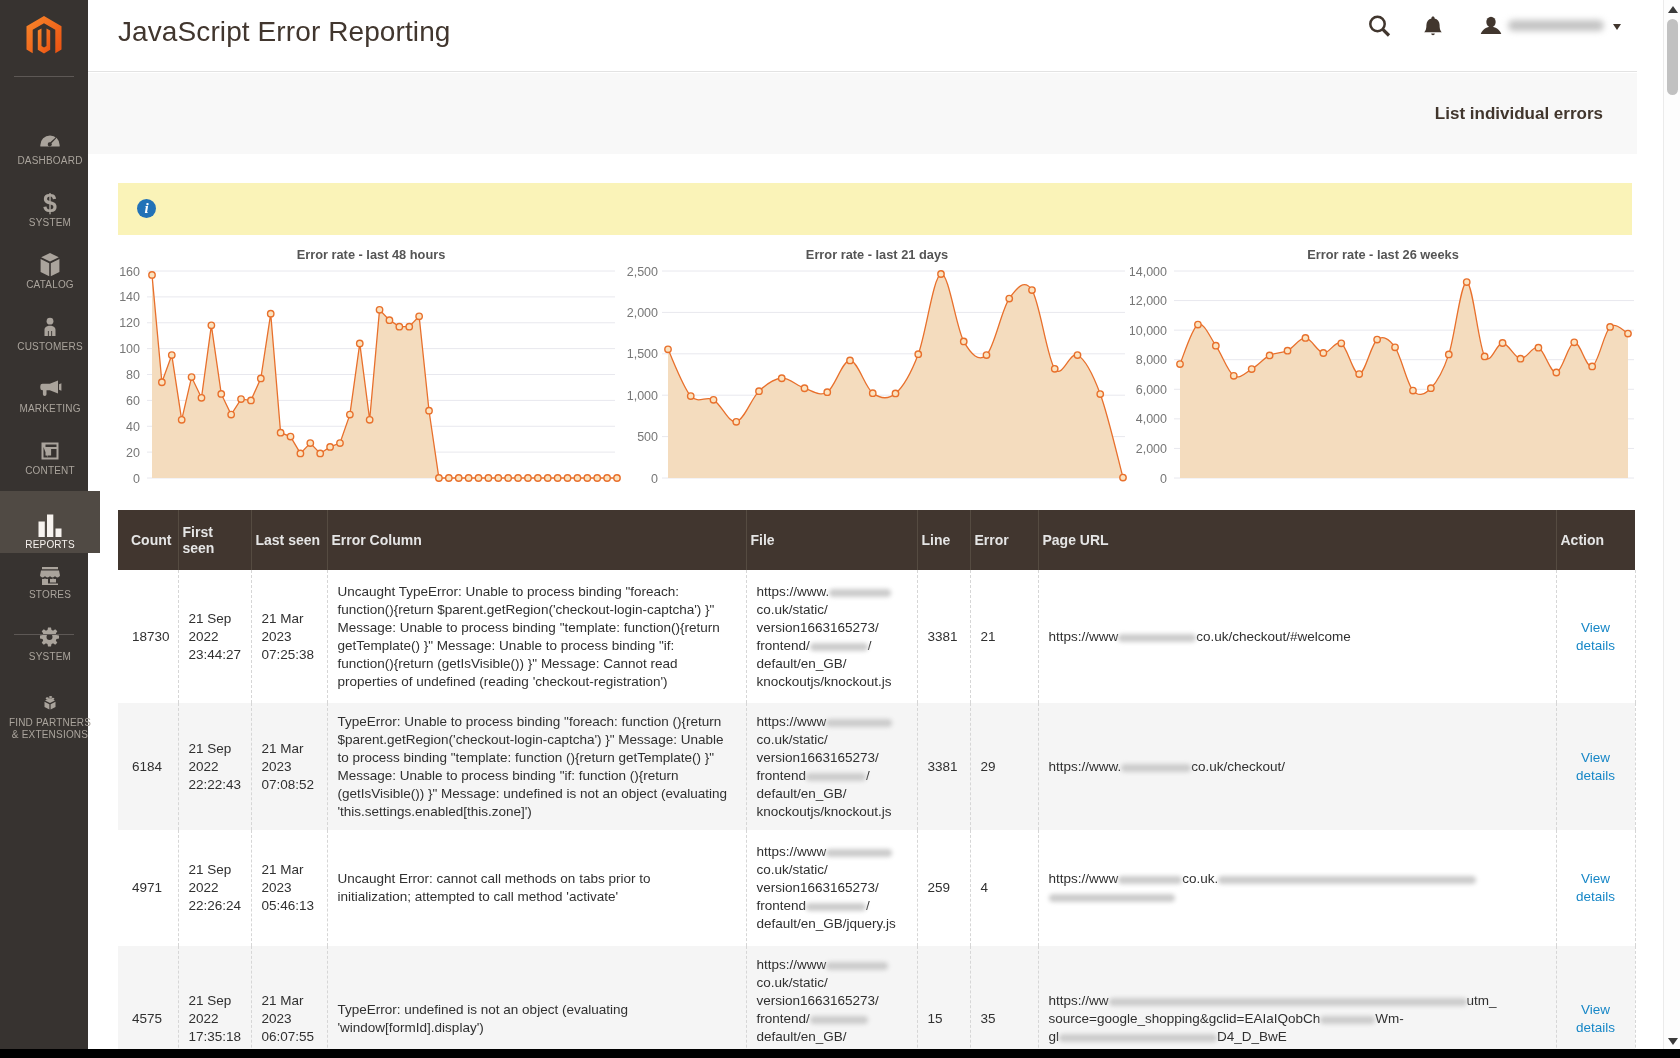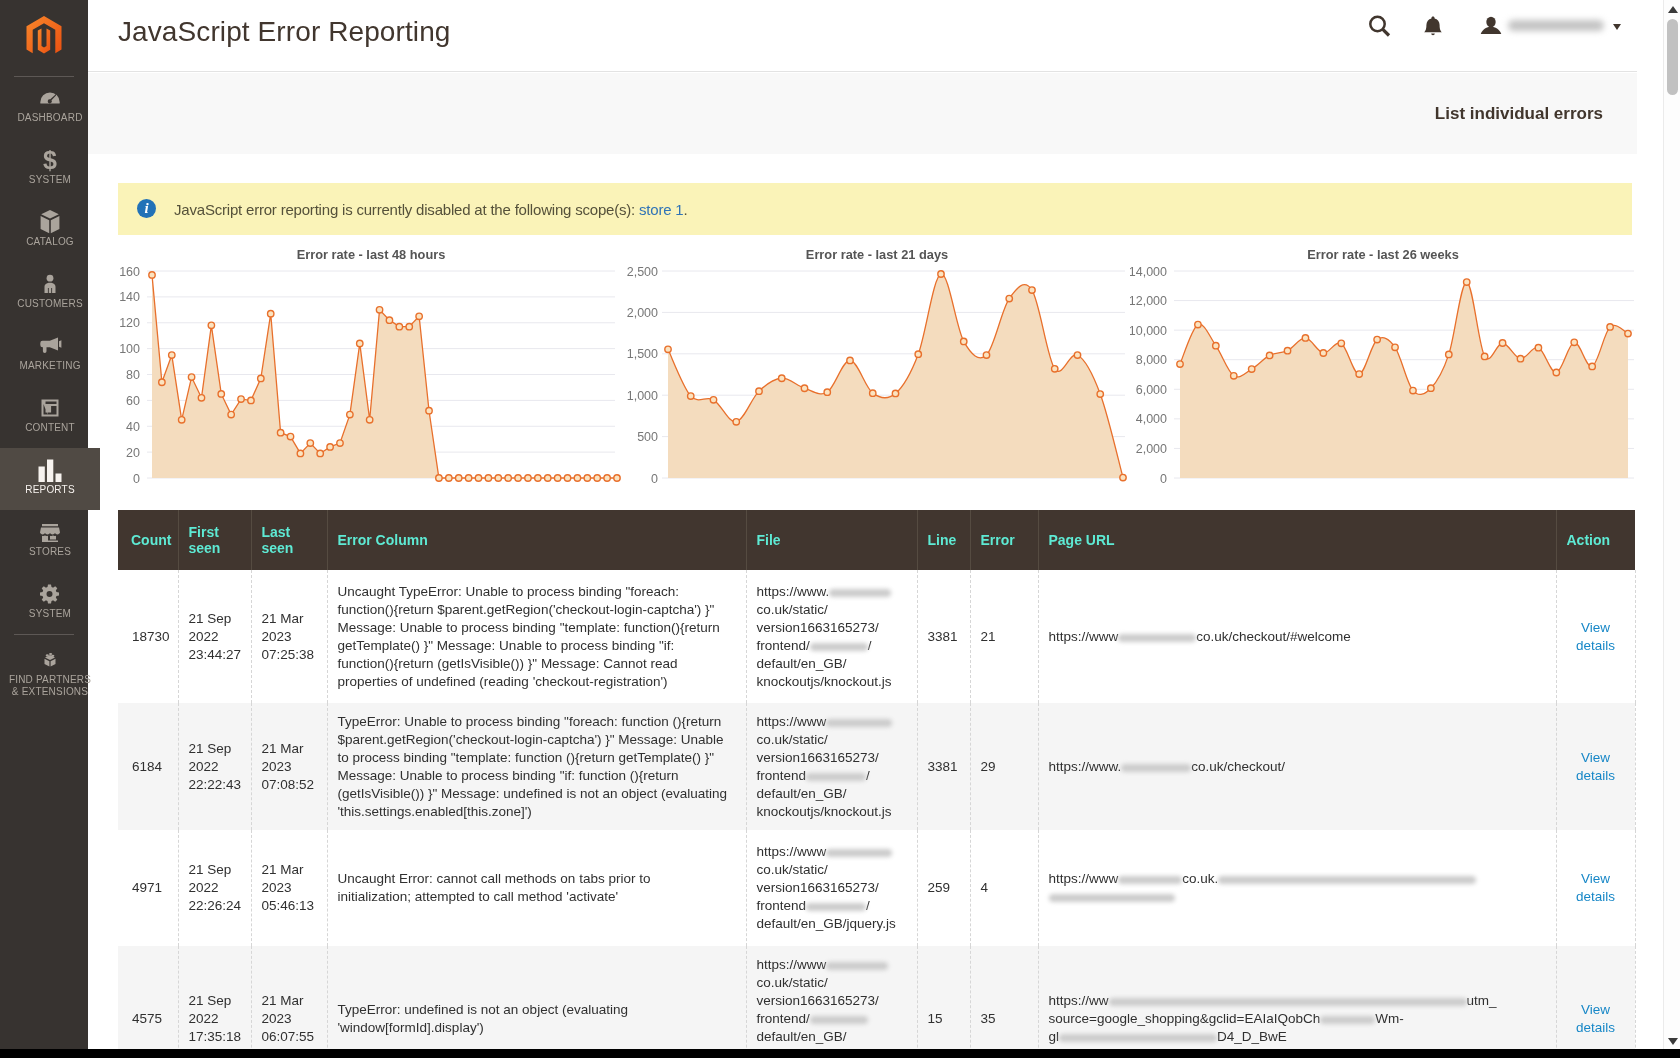--- a/index.html
+++ b/index.html
@@ -5,21 +5,21 @@
 * { margin:0; padding:0; box-sizing:border-box; }
 html,body { width:1680px; height:1058px; overflow:hidden; }
 body { font-family:"Liberation Sans", sans-serif; background:#fff; }
 #page { position:relative; width:1680px; height:1058px; overflow:hidden; background:#fff; }
 
 
 #menu { position:absolute; left:0; top:0; width:88px; height:1049px; background:#373330; }
 #menu .logo { position:absolute; left:26px; top:16px; width:36px; height:42px; }
 #menu .sep1 { position:absolute; left:14px; right:14px; top:76px; border-top:1px solid #5d5855; }
 #menu .sep2 { position:absolute; left:14px; right:14px; top:634px; border-top:1px solid #5d5855; }
-.mitem { position:absolute; left:0; width:100px; text-align:center; color:#aaa49c; }
+.mitem { position:absolute; left:0; width:100px; text-align:center; color:#aaa49c;margin-top:43px; }
 .mitem svg { display:block; margin:0 auto 2px; }
 .mitem .lbl { font-size:10px; line-height:12px; letter-spacing:0.2px; }
 .mitem.active { background:#504a44; color:#f7f3ef; }
 
 
 #hdr { position:absolute; left:88px; top:0; width:1549px; height:72px; background:#fff; border-bottom:1px solid #e3e3e3; }
 #hdr h1 { position:absolute; left:30px; top:16px; font-size:28px; font-weight:400; color:#41362e; letter-spacing:0.1px; }
 .hicon { position:absolute; top:15px; }
 #blurname { position:absolute; left:1420px; top:20px; width:96px; height:11px; background:#c4c4c4; border-radius:6px; filter:blur(3px); }
 #caret { position:absolute; left:1525px; top:24px; width:0; height:0; border-left:4.5px solid transparent; border-right:4.5px solid transparent; border-top:6px solid #41362e; }
@@ -32,21 +32,21 @@
 #banner { position:absolute; left:118px; top:183px; width:1514px; height:52px; background:#faf3b8; }
 #banner .ic { position:absolute; left:19px; top:16px; width:19px; height:19px; border-radius:50%; background:#2272b7; color:#fff; text-align:center; font-family:"Liberation Serif",serif; font-style:italic; font-weight:bold; font-size:15px; line-height:19px; }
 #banner .txt { position:absolute; left:56px; top:18px; font-size:15px; letter-spacing:-0.2px; color:#55513a; }
 #banner a { color:#2f73b6; text-decoration:none; }
 
 
 .chart { position:absolute; top:240px; height:252px; }
 
 
 #grid { position:absolute; left:118px; top:510px; width:1517px; border-collapse:collapse; table-layout:fixed; font-size:13.5px; color:#303030; }
-#grid th { background:#41362f; color:#5eead4; font-weight:bold; font-size:14px; text-align:left; vertical-align:middle; padding:6px 10px; height:60px; border-left:1px solid #554b41; }
+#grid th { background:#41362f; color:#e5e5e5; font-weight:bold; font-size:14px; text-align:left; vertical-align:middle; padding:6px 4px; height:60px; border-left:1px solid #554b41; }
 #grid th:first-child { border-left:none; padding-left:13px; }
 #grid td { vertical-align:middle; padding:10px 10px; border-left:1px dashed #d6d6d6; line-height:18px;margin-top:44px; }
 #grid td:first-child { border-left:none; padding-left:14px; padding-right:2px; }
 #grid tr.even td { background:#f5f5f5; }
 #grid tr.r2 td { padding-top:8px; padding-bottom:8px; }
 #grid a { color:#1787c7; text-decoration:none; }
 #grid td.act { text-align:center; border-right:1px dashed #d6d6d6; }
 .blur { display:inline-block; vertical-align:-1px; background:#cccccc; border-radius:4px; height:8px; filter:blur(2px); }
 
 
@@ -103,21 +103,21 @@
           <path d="M20 3.5v13l-8.2-3.2H8.5v3.9a1.8 1.8 0 0 1-3.6 0v-3.9h-.4a2.2 2.2 0 0 1-2.2-2.2V8.9a2.2 2.2 0 0 1 2.2-2.2h7.3zM21 7.2l2.4-1v7.6L21 12.8z"></path>
         </svg>
         <div class="lbl">MARKETING</div>
       </div>
   <div class="mitem" style="top:386px;height:62px;padding-top:10px">
         <svg width="24" height="24" viewBox="0 0 24 24" fill="#aaa49c">
           <path d="M3.5 3.5h17v17h-17zm2 4.6v10.4h7.6v-2H7.5V10.1h2v8.3M7.5 5.5v2.6h11v-2.6zm5.6 4.6v8.3h5.4v-8.3z"></path>
         </svg>
         <div class="lbl">CONTENT</div>
       </div>
-  <div class="mitem active" style="top:448px;height:62px;padding-top:10px">
+  <div class="mitem active" style="top:448px;height:62px;padding-top:22px">
         <svg width="24" height="24" viewBox="0 0 24 24" fill="#f7f3ef">
           <rect x="0.5" y="8.5" width="6.3" height="15.5"></rect>
           <rect x="9" y="1.5" width="6.3" height="22.5"></rect>
           <rect x="17.5" y="15.5" width="6" height="8.5"></rect>
         </svg>
         <div class="lbl">REPORTS</div>
       </div>
   <div class="mitem" style="top:510px;height:62px;padding-top:10px">
         <svg width="24" height="24" viewBox="0 0 24 24" fill="#aaa49c">
           <path d="M4 4h16v2.2H4zm-1 3.4h18l1 5.2c-.4 1.1-1.3 1.8-2.6 1.8-1 0-2-.6-2.4-1.4-.4.8-1.4 1.4-2.5 1.4s-2.1-.6-2.5-1.4c-.4.8-1.4 1.4-2.5 1.4s-2.1-.6-2.5-1.4c-.4.8-1.4 1.4-2.4 1.4-1.3 0-2.2-.7-2.6-1.8zM4 15.7c.9.5 2.1.5 3-.1.9.6 2.1.6 3 .1v4.8h10V22H4zm8 0c.9.5 2.1.5 3-.1.9.6 2.1.6 3 .1v3.9h-6z"></path>
@@ -159,21 +159,20 @@
   <div id="blurname"></div>
   <div id="caret"></div>
 </div>
 
 <div id="actionsbar">
       <div class="txt">List individual errors</div>
     </div>
 
 <div id="banner">
   <div class="ic">i</div>
-  <div class="txt">JavaScript error reporting is currently disabled at the following scope(s): <a href="#">store 1</a>.</div>
 </div>
 
 <svg class="chart" style="left:118px;width:506px" width="506" height="252" viewBox="0 0 506 252">
       <text x="253" y="19" text-anchor="middle" font-size="12.8" font-weight="bold" fill="#555555" font-family="Liberation Sans, sans-serif">Error rate - last 48 hours</text>
       <line x1="29" y1="238" x2="497" y2="238" stroke="#e8e8ee" stroke-width="1"></line>
       <text x="22" y="242.5" text-anchor="end" font-size="12.5" fill="#777777" font-family="Liberation Sans, sans-serif">0</text>
       <line x1="29" y1="212.12" x2="497" y2="212.12" stroke="#e8e8ee" stroke-width="1"></line>
       <text x="22" y="216.62" text-anchor="end" font-size="12.5" fill="#777777" font-family="Liberation Sans, sans-serif">20</text>
       <line x1="29" y1="186.25" x2="497" y2="186.25" stroke="#e8e8ee" stroke-width="1"></line>
       <text x="22" y="190.75" text-anchor="end" font-size="12.5" fill="#777777" font-family="Liberation Sans, sans-serif">40</text>

